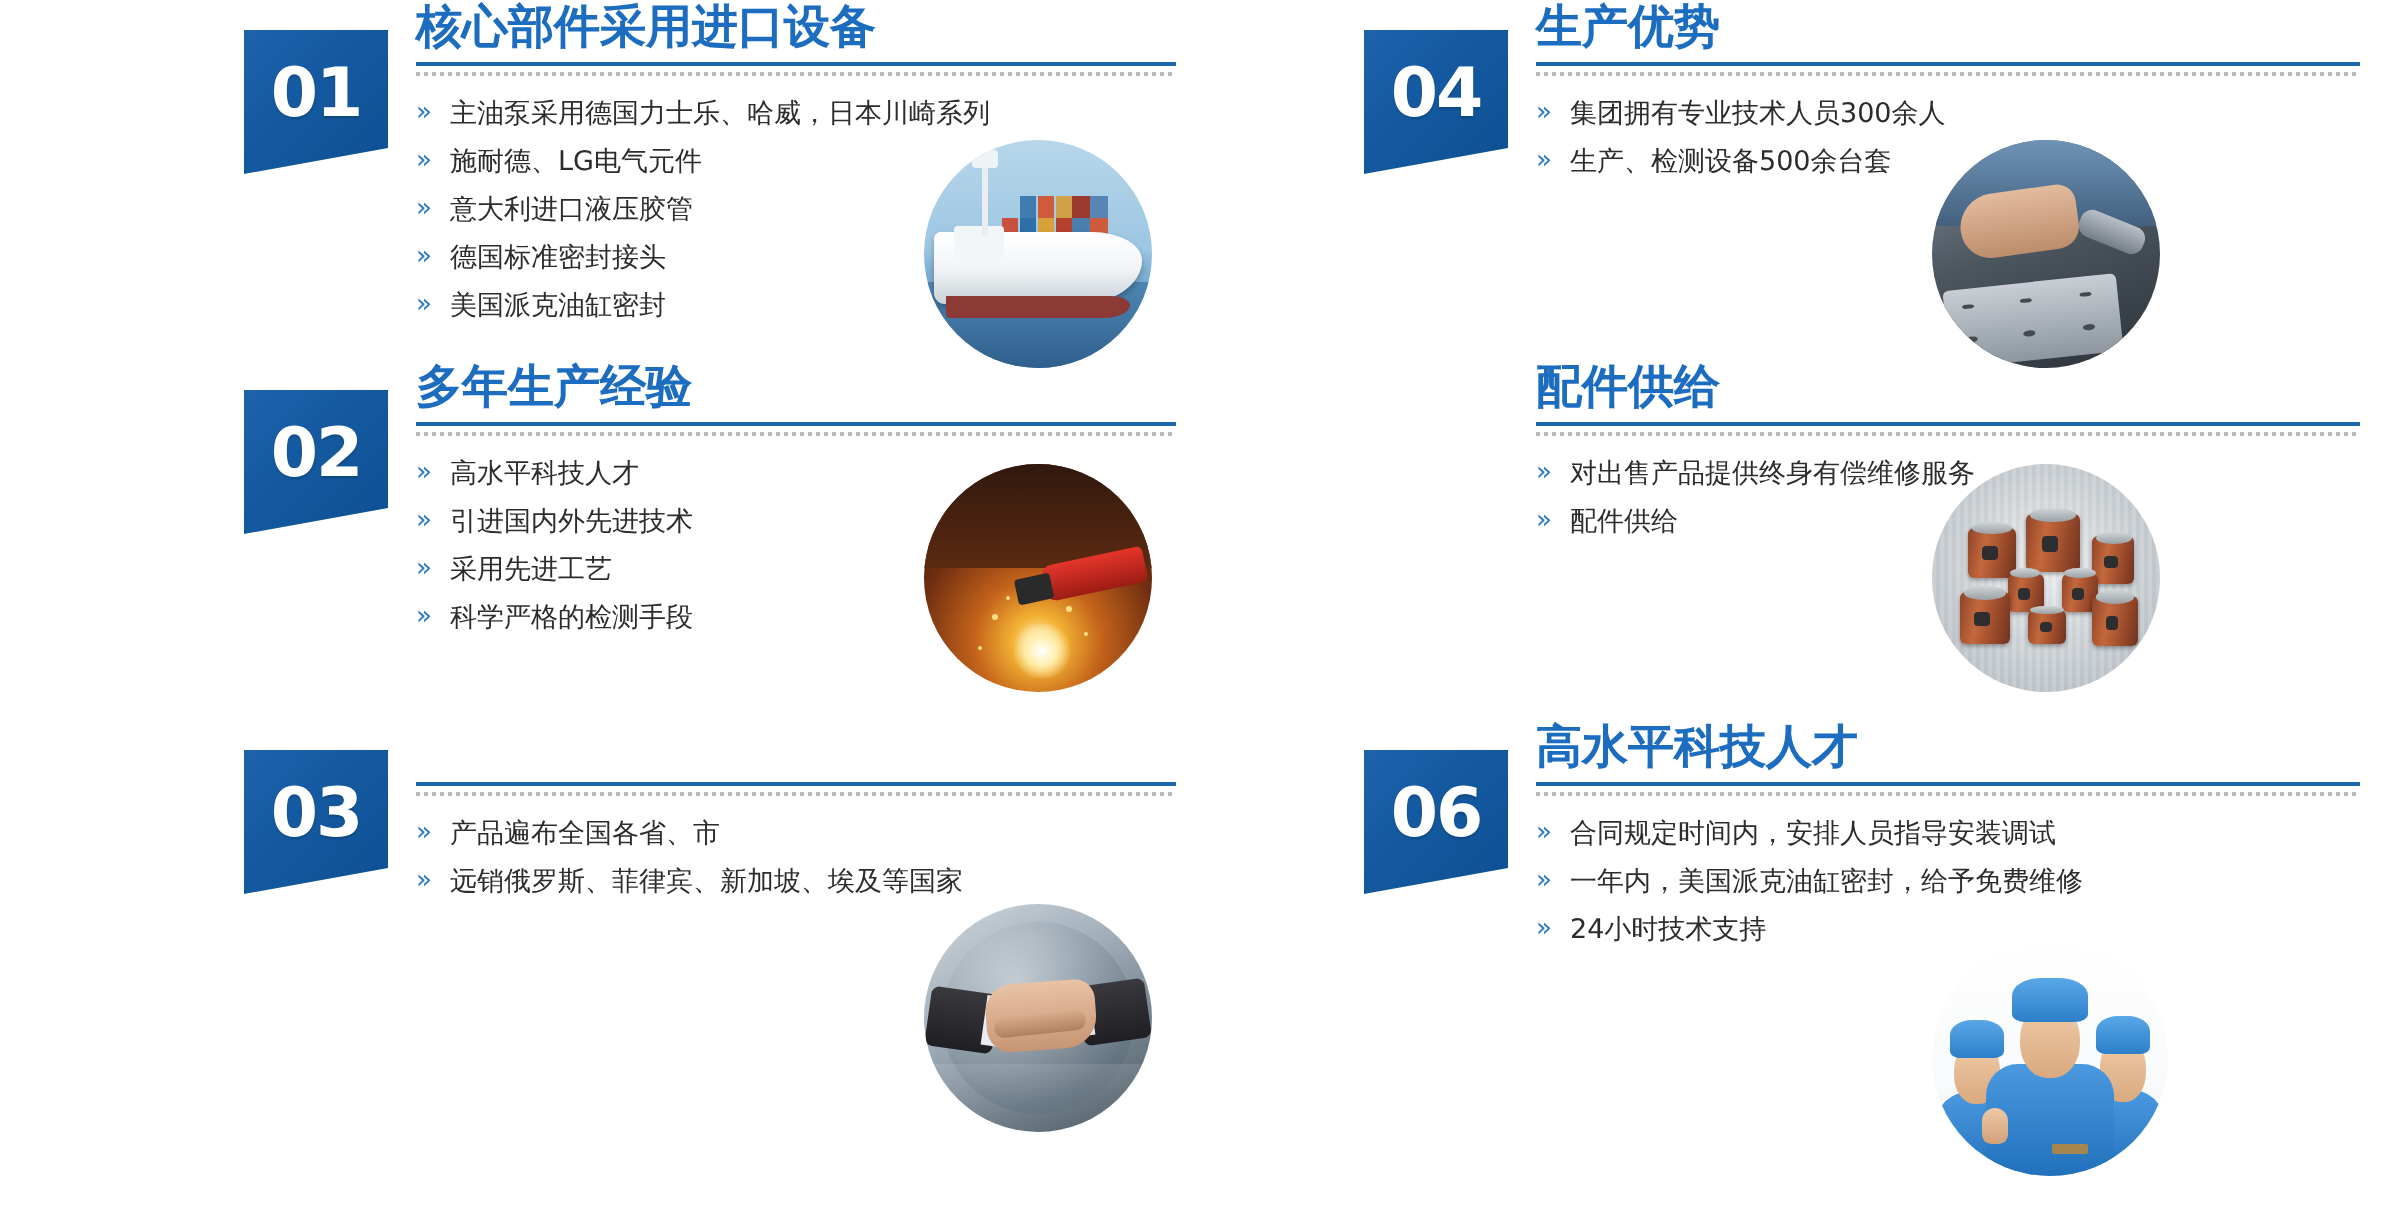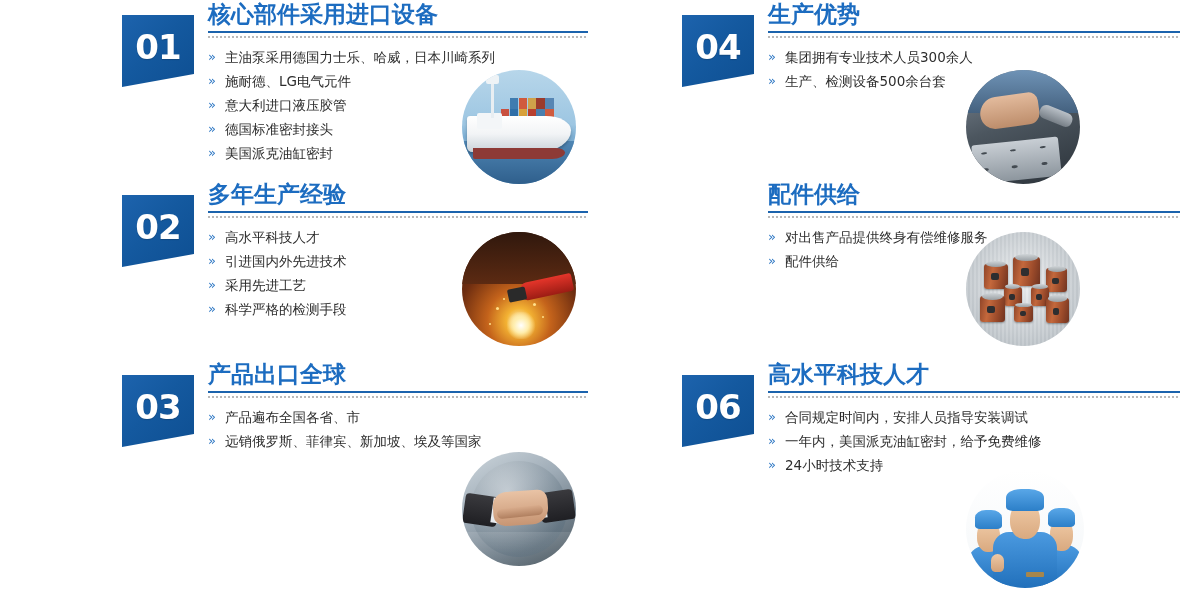--- a/index.html
+++ b/index.html
@@ -260,21 +260,20 @@
           <li class="bullet"><span class="chev">»</span><span>科学严格的检测手段</span></li>
         </ul>
       </div>
     </div>
 
     <div class="card col-l row-3">
       <div class="badge">
         <div class="badge-num">03</div>
       </div>
       <div class="card-body">
-        <div class="card-title">产品出口全球</div>
         <div class="rule"></div>
         <div class="rule-dots"></div>
         <ul class="bullets">
           <li class="bullet"><span class="chev">»</span><span>产品遍布全国各省、市</span></li>
           <li class="bullet"><span class="chev">»</span><span>远销俄罗斯、菲律宾、新加坡、埃及等国家</span></li>
         </ul>
       </div>
     </div>
 
     <div class="card col-r row-1">

